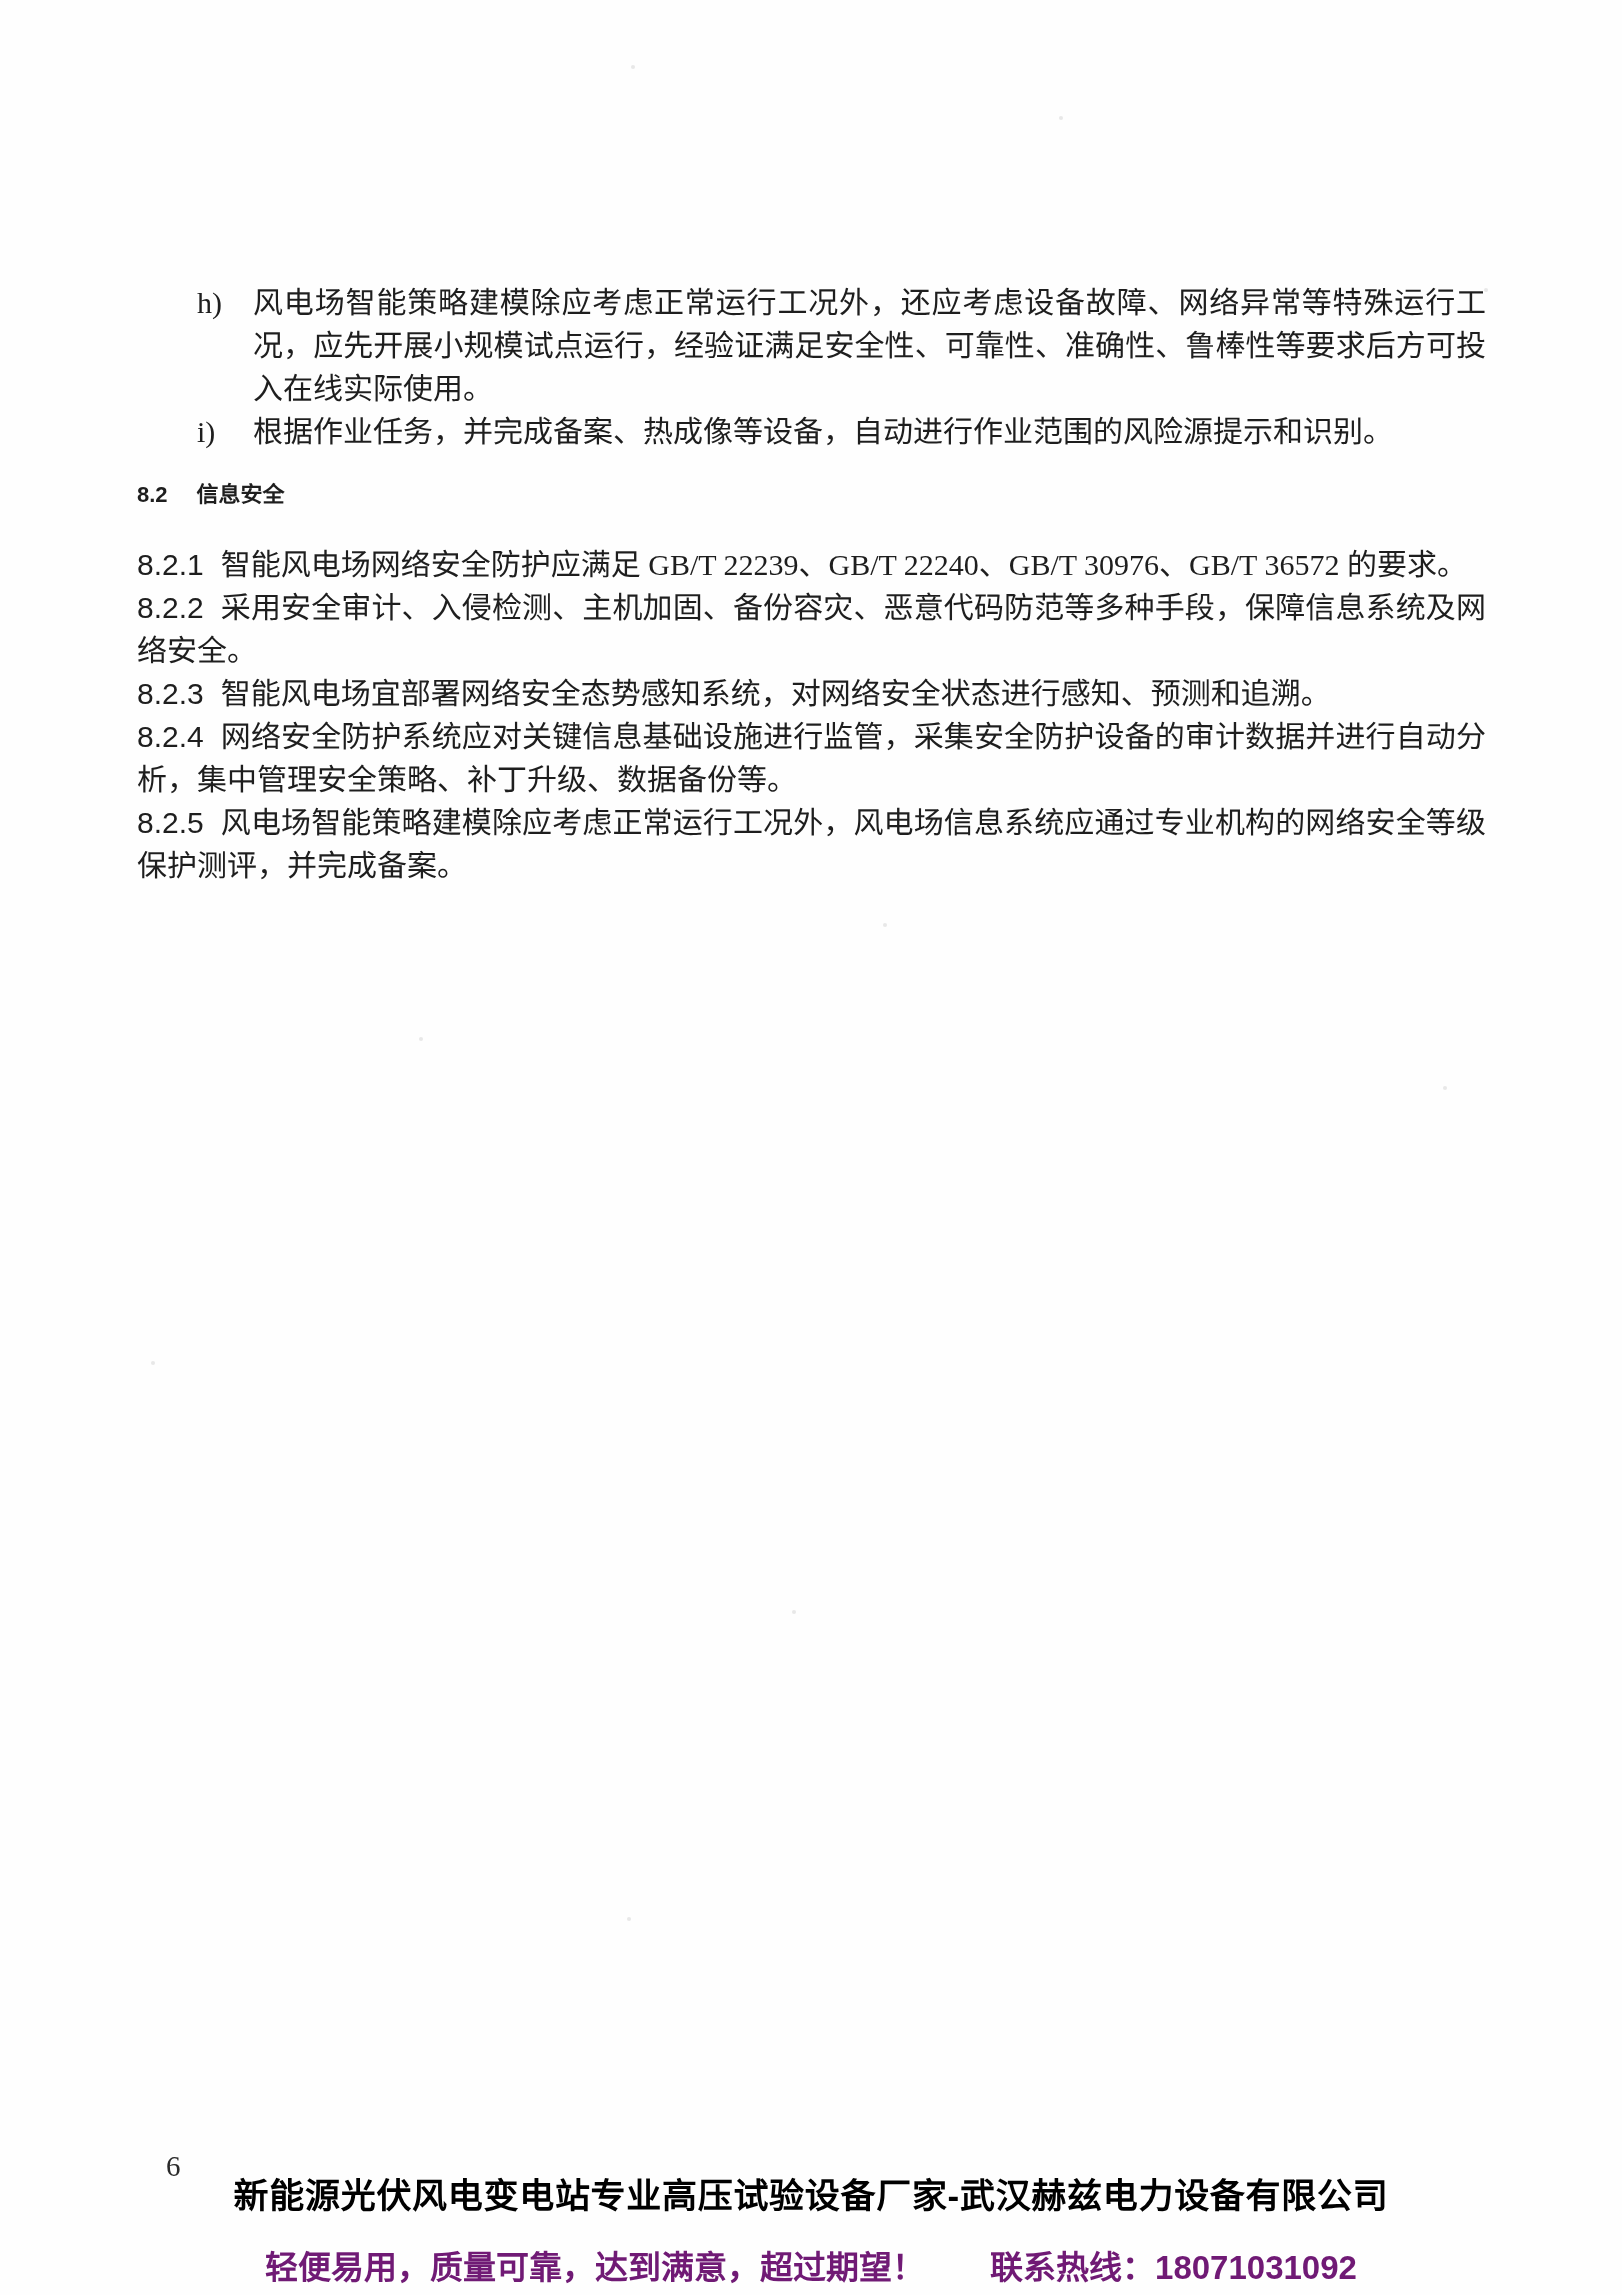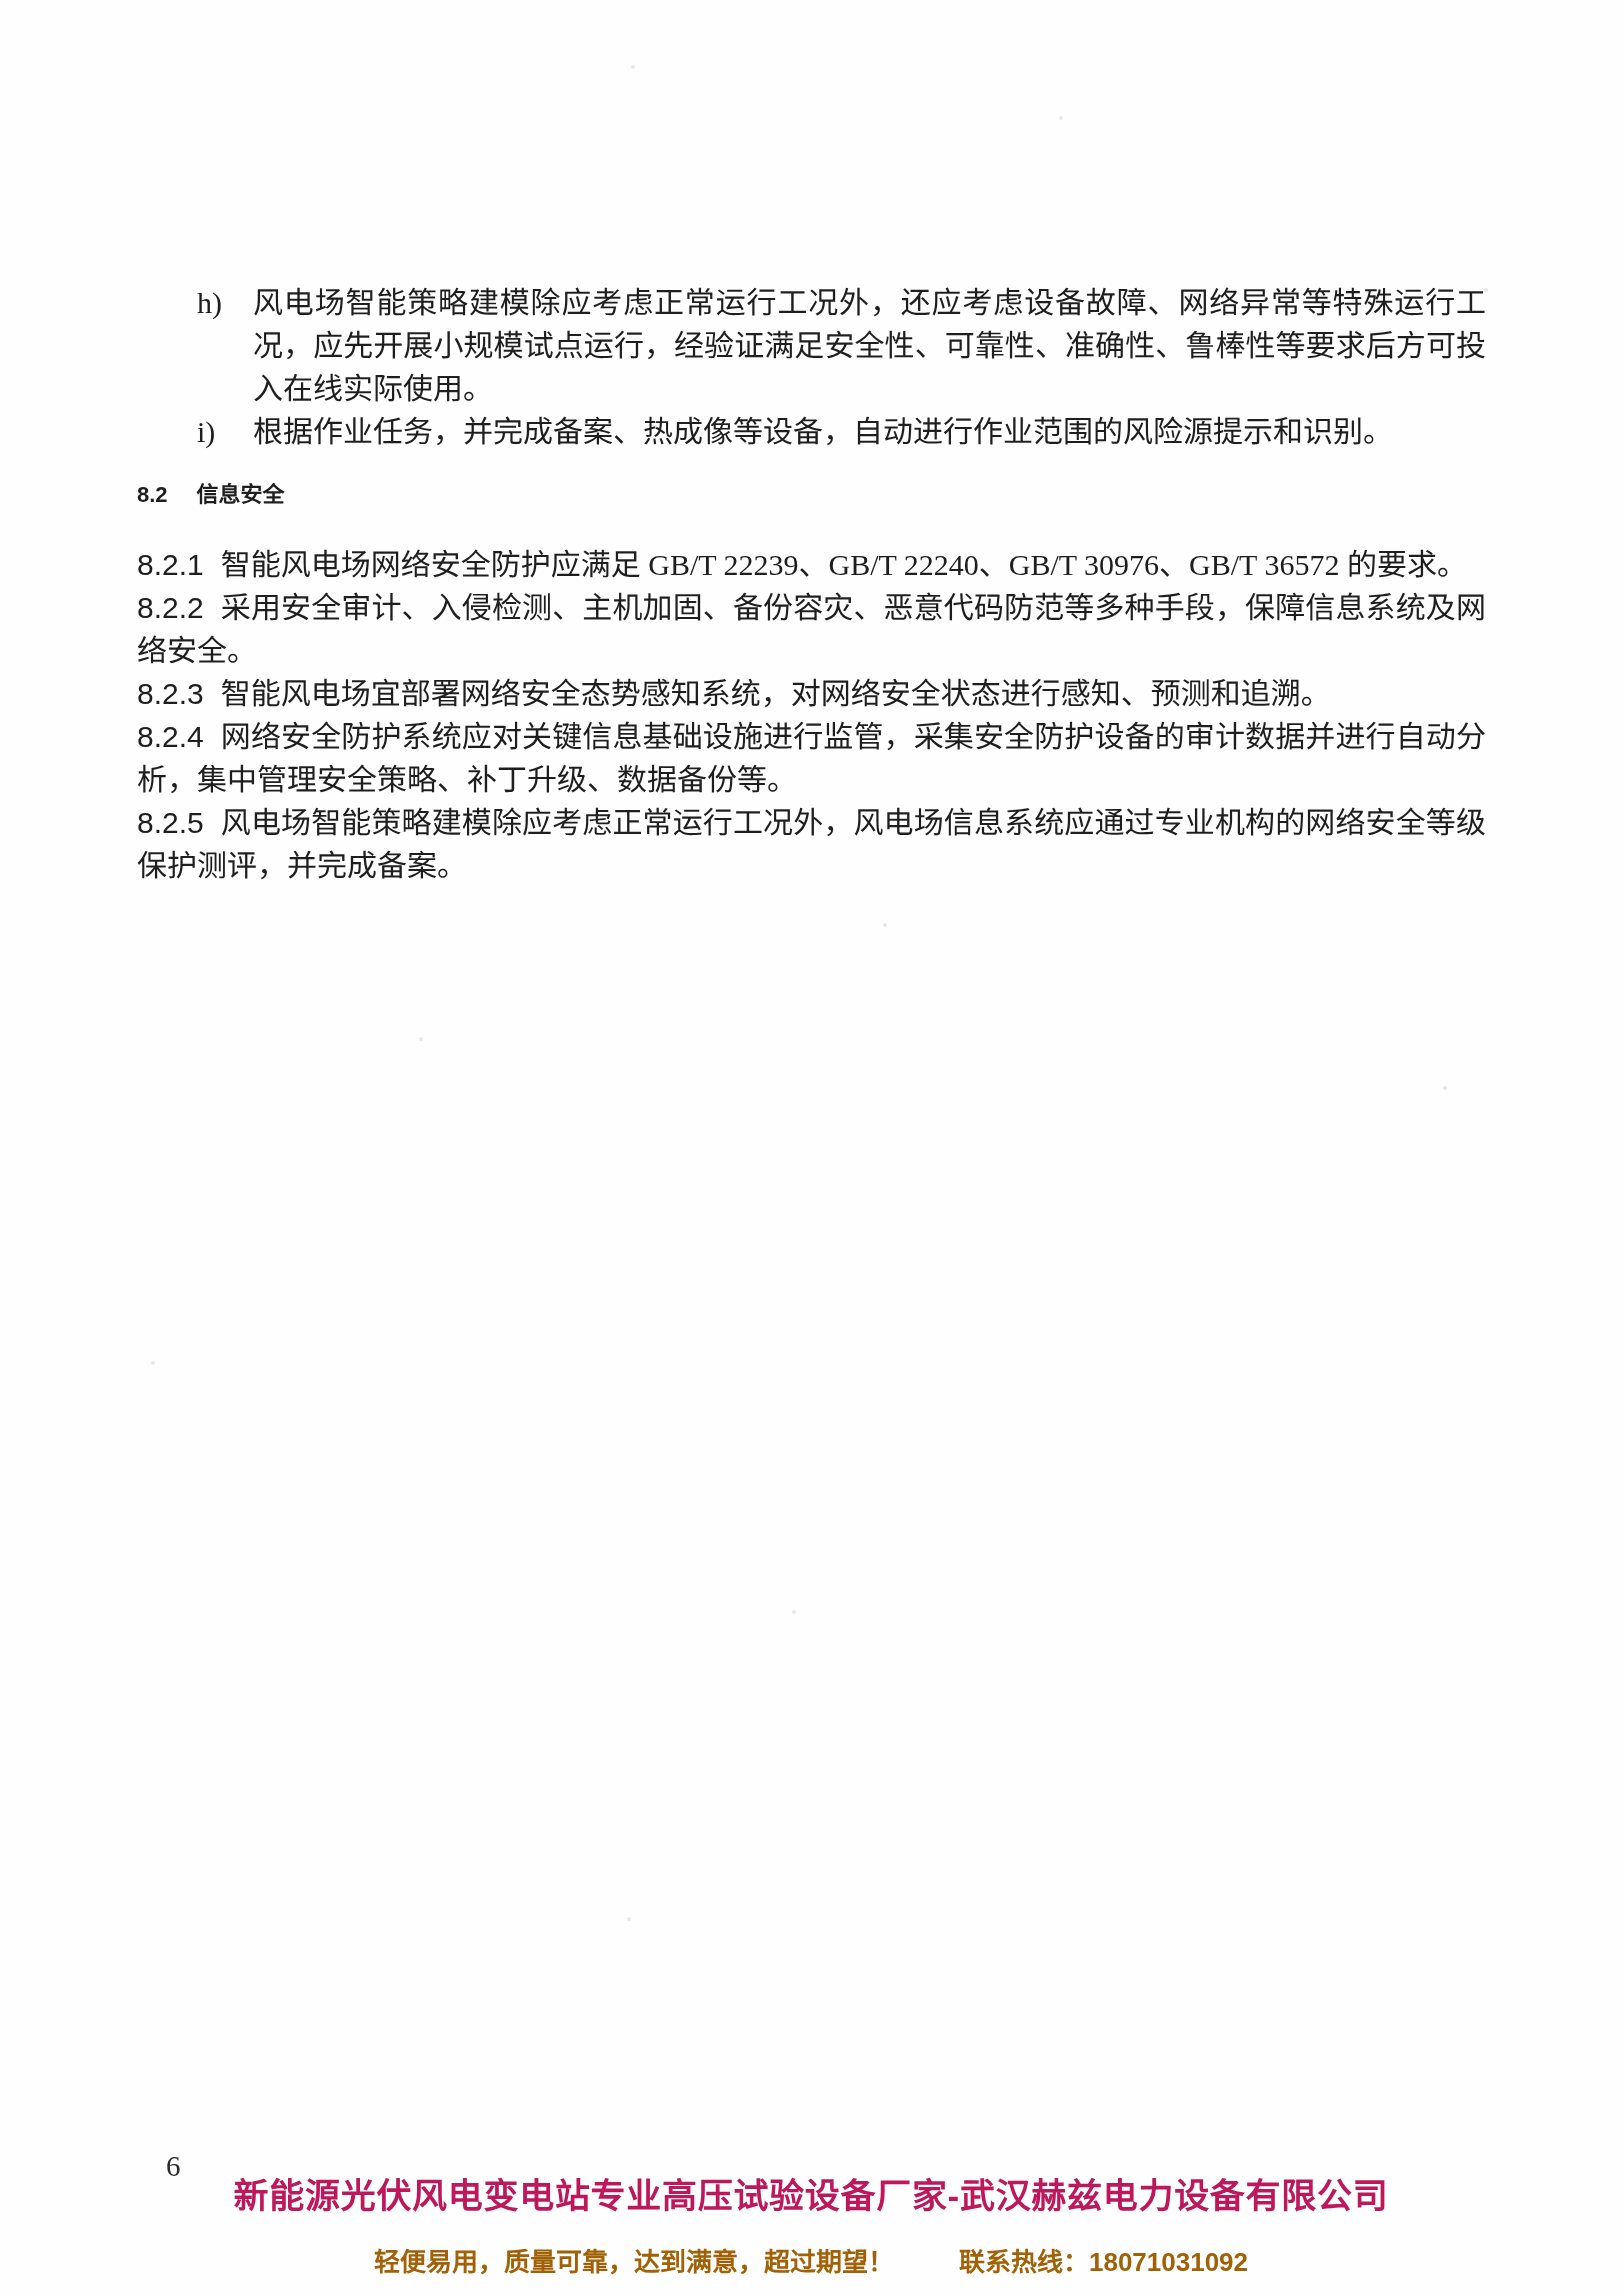--- a/index.html
+++ b/index.html
@@ -66,35 +66,35 @@
     top: 2150px;
     font-size: 29px;
     color: #2a2a2a;
   }
   .ad-line-1 {
     position: absolute;
     top: 2167px;
     left: 0;
     width: 100%;
     text-align: center;
-    color: #be185d;
+    color: #000000;
     font-weight: bold;
     font-size: 35px;
     letter-spacing: 0.7px;
     font-family: "Liberation Sans", "DejaVu Sans", sans-serif;
   }
   .ad-line-2 {
     position: absolute;
     top: 2241px;
     left: 0;
     width: 100%;
     text-align: center;
-    color: #a16207;
+    color: #701a75;
     font-weight: bold;
-    font-size: 26px;
+    font-size: 33px;
     font-family: "Liberation Sans", "DejaVu Sans", sans-serif;
   }
   .ad-line-2 .hotline {
     margin-left: 65px;
   }
   
   .speckle {
     position: absolute;
     width: 3.9px;
     height: 3.9px;

